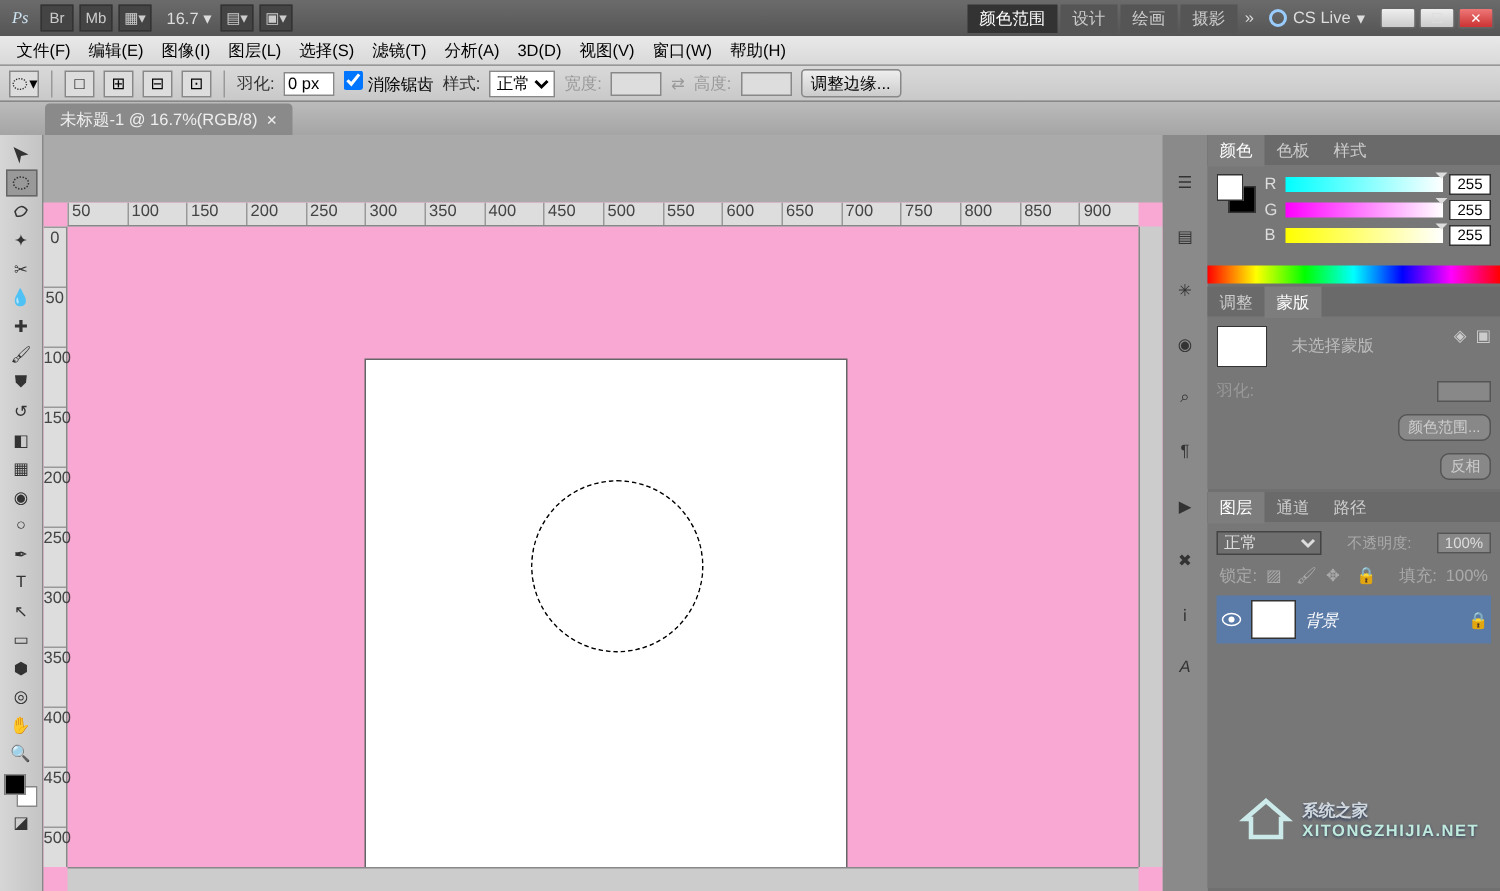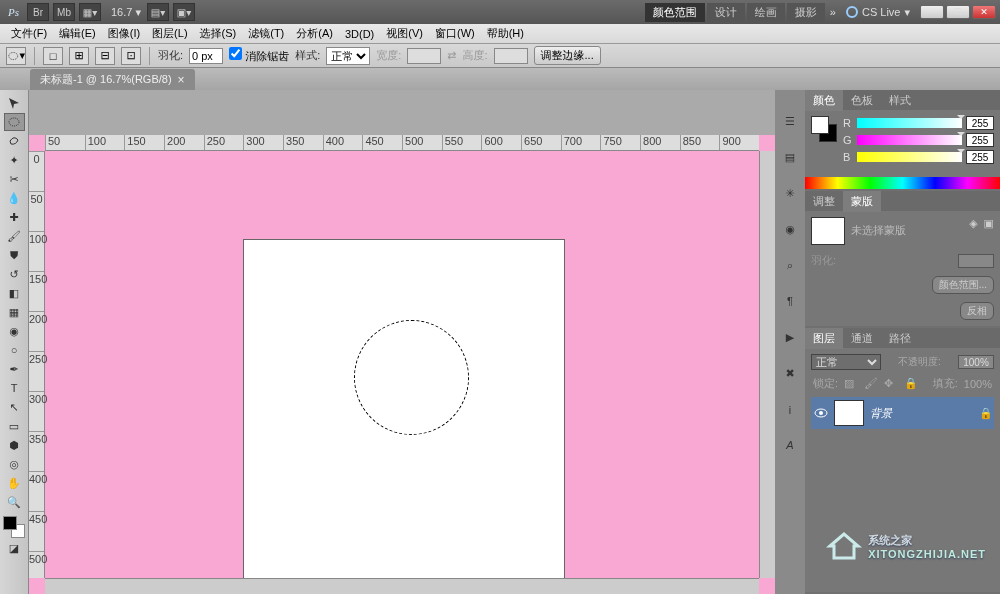--- a/index.html
+++ b/index.html
@@ -77,21 +77,21 @@
 .srow .bar{flex:1;height:10px;position:relative;}
 .srow .bar .tri{position:absolute;right:-3px;top:-3px;width:0;height:0;border:4px solid transparent;border-top-color:#ddd;}
 .srow .val{width:28px;height:14px;background:#fff;border:1px solid #333;color:#000;text-align:center;font-size:10px;line-height:13px;}
 .bar-r{background:linear-gradient(90deg,#0ff,#fff);}
 .bar-g{background:linear-gradient(90deg,#f0f,#fff);}
 .bar-b{background:linear-gradient(90deg,#ff0,#fff);}
 .spectrum{height:12px;margin-top:4px;background:linear-gradient(90deg,#f00,#ff0,#0f0,#0ff,#00f,#f0f,#f00);}
 
 
 .maskbody .thumb{width:34px;height:28px;background:#fff;border:1px solid #333;display:inline-block;vertical-align:middle;}
-.maskbody .mt{display:inline-block;margin-left:6px;color:#bbb;}
+.maskbody .mt{display:inline-block;margin-left:16px;color:#bbb;}
 .maskbody .row{margin-top:8px;display:flex;justify-content:space-between;align-items:center;}
 .maskbody .row .rlbl{color:#999;}
 .maskbody .btn{padding:1px 6px;background:#888;border:1px solid #555;border-radius:6px;color:#ccc;font-size:10px;}
 .maskbody .val{width:36px;height:14px;background:#888;border:1px solid #555;}
 
 
 .layersbody select{width:70px;height:16px;background:#6e6e6e;border:1px solid #444;color:#ddd;}
 .layersbody .oprow{display:flex;align-items:center;justify-content:space-between;margin-bottom:4px;}
 .layersbody .oprow .olbl{color:#aaa;font-size:10px;}
 .layersbody .oprow .oval{width:36px;height:14px;background:#888;border:1px solid #555;color:#ddd;text-align:center;font-size:10px;line-height:13px;}

